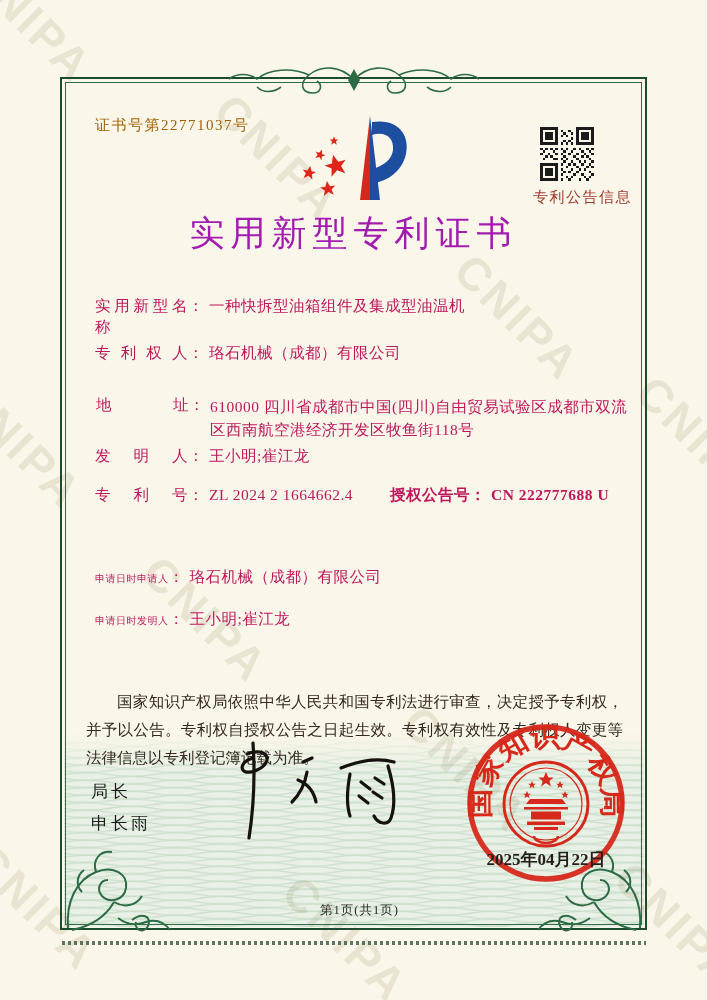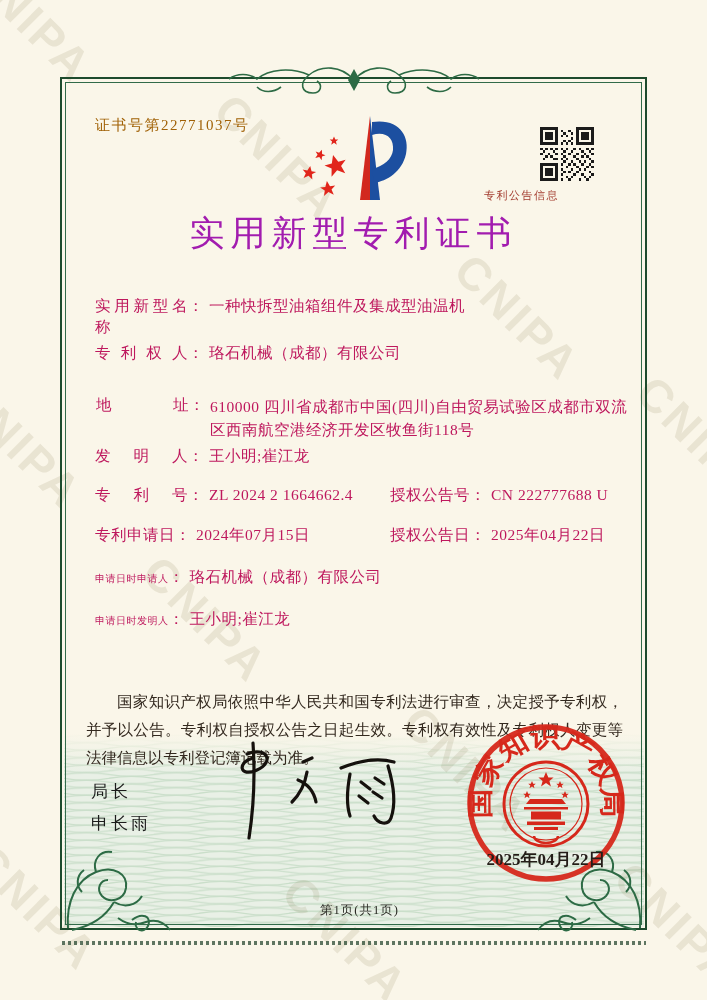--- a/index.html
+++ b/index.html
@@ -16,31 +16,31 @@
   
   .frame{position:absolute;left:60px;top:77px;width:583px;height:849px;
       border:2.5px solid #1d4b2d;}
   .frame::after{content:"";position:absolute;inset:3px;border:1.2px solid #316b49;}
   .microprint{position:absolute;left:62px;top:941px;width:584px;height:4px;
       background:repeating-linear-gradient(90deg,#2a4a33 0 3px,transparent 3px 6px);opacity:.75;}
   
   .certno{position:absolute;left:95px;top:116px;font-size:15px;letter-spacing:1.5px;color:#a16207;}
   .logo{position:absolute;left:283px;top:110px;}
   .qr{position:absolute;left:540px;top:127px;}
-  .qr-caption{position:absolute;left:484px;top:188px;width:112px;text-align:left;
-      font-size:11px;letter-spacing:1.5px;color:#a33d30;}
+  .qr-caption{position:absolute;left:520px;top:188px;width:112px;text-align:right;
+      font-size:15px;letter-spacing:1.5px;color:#a33d30;}
   .title{position:absolute;left:0;right:0;top:210px;text-align:center;
       font-size:35px;font-weight:normal;letter-spacing:6px;color:#a21caf;}
   
   .row{position:absolute;left:95px;font-size:15.5px;letter-spacing:.5px;color:#be185d;width:540px;}
   .jl{display:inline-block;width:93px;text-align:justify;text-align-last:justify;vertical-align:top;}
   .colon{margin-right:5px;}
   .flex{display:flex;justify-content:center;}
   .flex .val{width:424px;line-height:23px;}
-  .c2{position:absolute;left:295px;top:0;}
+  .c2{position:absolute;left:295px;top:0;font-weight:bold;}
   .slabel{font-size:10px;letter-spacing:.5px;}
   
   .statement{position:absolute;left:86px;top:672px;width:537px;font-size:15.5px;
       line-height:28px;text-align:justify;text-indent:2em;color:#33291f;}
   
   .officer{position:absolute;left:91px;font-family:"Liberation Sans",sans-serif;
       font-size:17px;letter-spacing:3px;color:#1b1b1b;}
   .sig{position:absolute;left:195px;top:738px;}
   .seal{position:absolute;left:455px;top:712px;}
   .footer{position:absolute;left:0;right:8px;top:902px;text-align:center;
@@ -159,26 +159,20 @@
     <span class="jl">发明人</span><span class="colon">：</span><span class="val">王小明;崔江龙</span>
   </div>
 
   <div class="row" style="top:485px">
     <span class="jl">专利号</span><span class="colon">：</span><span class="val">ZL 2024 2 1664662.4</span>
     <span class="c2">
       <span>授权公告号</span><span class="colon">：</span><span class="val">CN 222777688 U</span>
     </span>
   </div>
 
-  <div class="row" style="top:525px">
-    <span>专利申请日</span><span class="colon">：</span><span class="val">2024年07月15日</span>
-    <span class="c2">
-      <span>授权公告日</span><span class="colon">：</span><span class="val">2025年04月22日</span>
-    </span>
-  </div>
 
   <div class="row" style="top:567px">
     <span class="slabel">申请日时申请人</span><span class="colon">：</span><span class="val">珞石机械（成都）有限公司</span>
   </div>
 
   <div class="row" style="top:609px">
     <span class="slabel">申请日时发明人</span><span class="colon">：</span><span class="val">王小明;崔江龙</span>
   </div>
 
   <p class="statement">国家知识产权局依照中华人民共和国专利法进行审查，决定授予专利权，并予以公告。专利权自授权公告之日起生效。专利权有效性及专利权人变更等法律信息以专利登记簿记载为准。</p>

